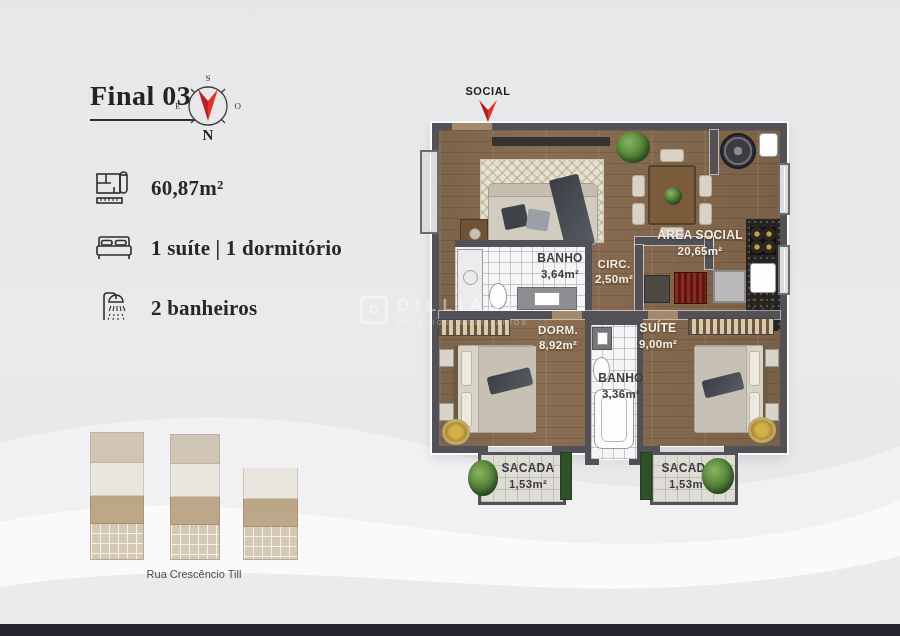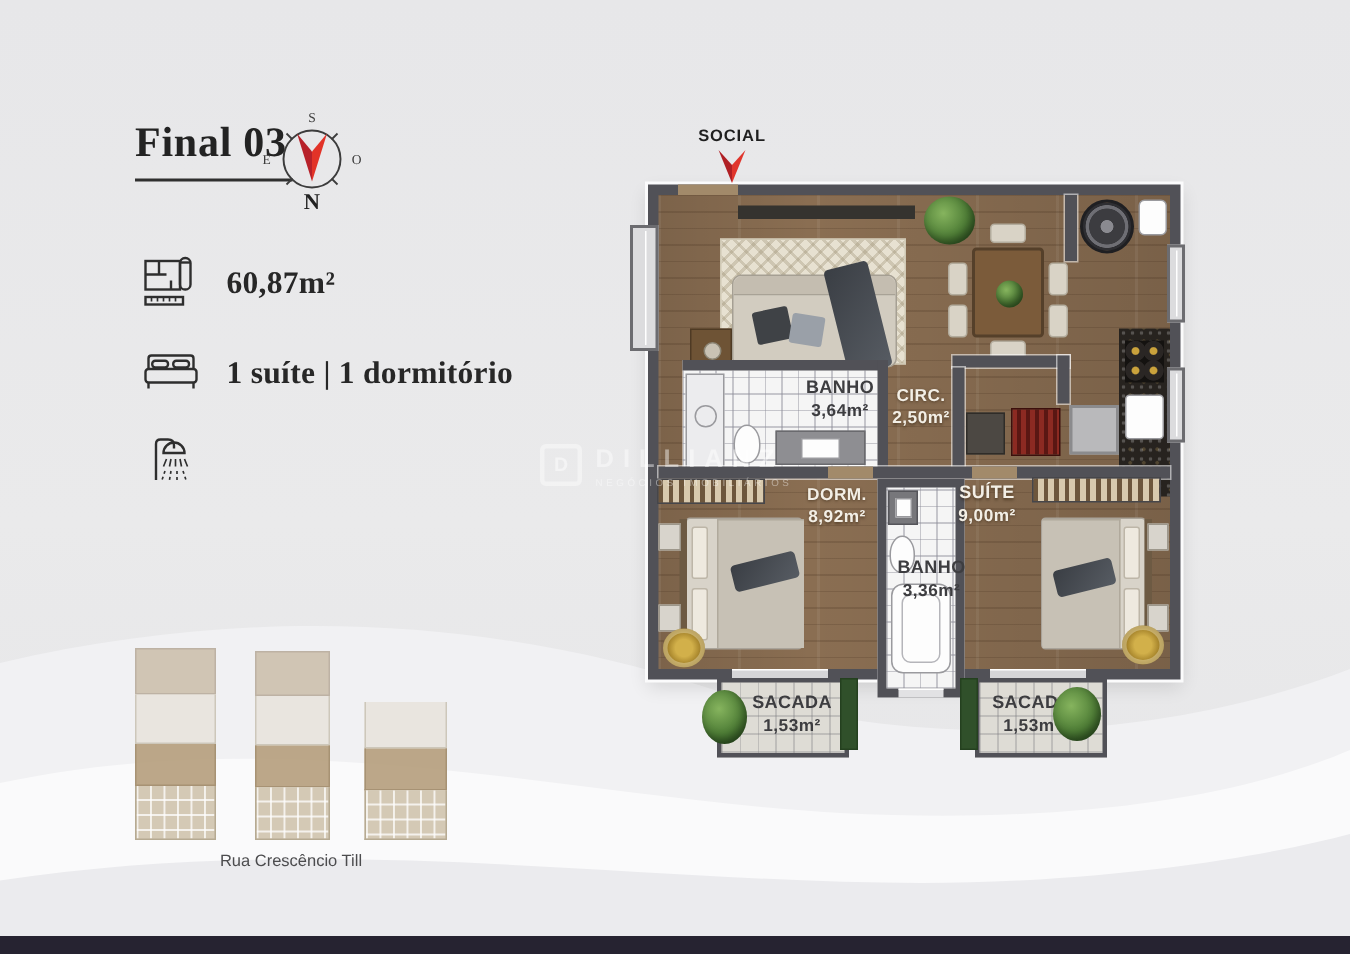--- a/index.html
+++ b/index.html
@@ -155,20 +155,21 @@
     </svg>
     <span class="flabel">1 suíte | 1 dormitório</span>
   </div>
   <div class="feature" style="top:286px;">
     <svg class="ficon" viewBox="0 0 44 44" fill="none" stroke="#2e2e2e" stroke-width="1.6">
       <path d="M12,34 V10 q0,-3 3,-3 h5 q4,0 4,4 v2"></path>
       <path d="M17,16 a7,7 0 0 1 14,0 z"></path>
       <path d="M19,20 l-2,5 M22,20 l-1,5 M25,20 l0,5 M28,20 l1,5 M31,20 l2,5" stroke-width="1.1"></path>
       <path d="M18,28 l-2,6 M22,28 l-1,6 M26,28 l0,6 M30,28 l2,6" stroke-width="1.1" stroke-dasharray="2 2"></path>
     </svg>
+    <span class="flabel">2 banheiros</span>
   </div>
 
   <div class="bldg" style="left:90px;top:432px;width:54px;height:128px;">
     <div class="b-top"></div>
     <div class="b-mid"></div>
     <div class="b-low"></div>
     <div class="b-bot"></div>
   </div>
   <div class="bldg" style="left:170px;top:434px;width:50px;height:126px;">
     <div class="b-top"></div>
@@ -297,20 +298,24 @@
       <div class="fixture-white" style="left:2px;top:32px;width:17px;height:25px;border-radius:50% 50% 45% 45%;"></div>
       <div class="fixture-white" style="left:3px;top:64px;width:40px;height:60px;border-radius:8px;">
         <div style="position:absolute;left:6px;top:6px;right:6px;bottom:6px;border:1px solid #b5b5ba;border-radius:6px;"></div>
       </div>
       <div style="position:absolute;left:8px;bottom:-6px;width:30px;height:6px;background:#e2e2e4;border-top:1px solid #fff;"></div>
     </div>
 
     <div class="door-glass" style="left:56px;top:323px;width:64px;height:7px;"></div>
     <div class="door-glass" style="left:228px;top:323px;width:64px;height:7px;"></div>
 
+    <div class="rlabel" style="left:218px;top:105px;width:100px;">
+      <div>ÁREA SOCIAL</div>
+      <div class="area">20,65m²</div>
+    </div>
     <div class="rlabel dark" style="left:88px;top:128px;width:80px;">
       <div>BANHO</div>
       <div class="area">3,64m²</div>
     </div>
     <div class="rlabel" style="left:156px;top:134px;width:52px;font-size:11.5px;">
       <div>CIRC.</div>
       <div class="area">2,50m²</div>
     </div>
     <div class="rlabel" style="left:96px;top:200px;width:60px;font-size:11.5px;">
       <div>DORM.</div>

